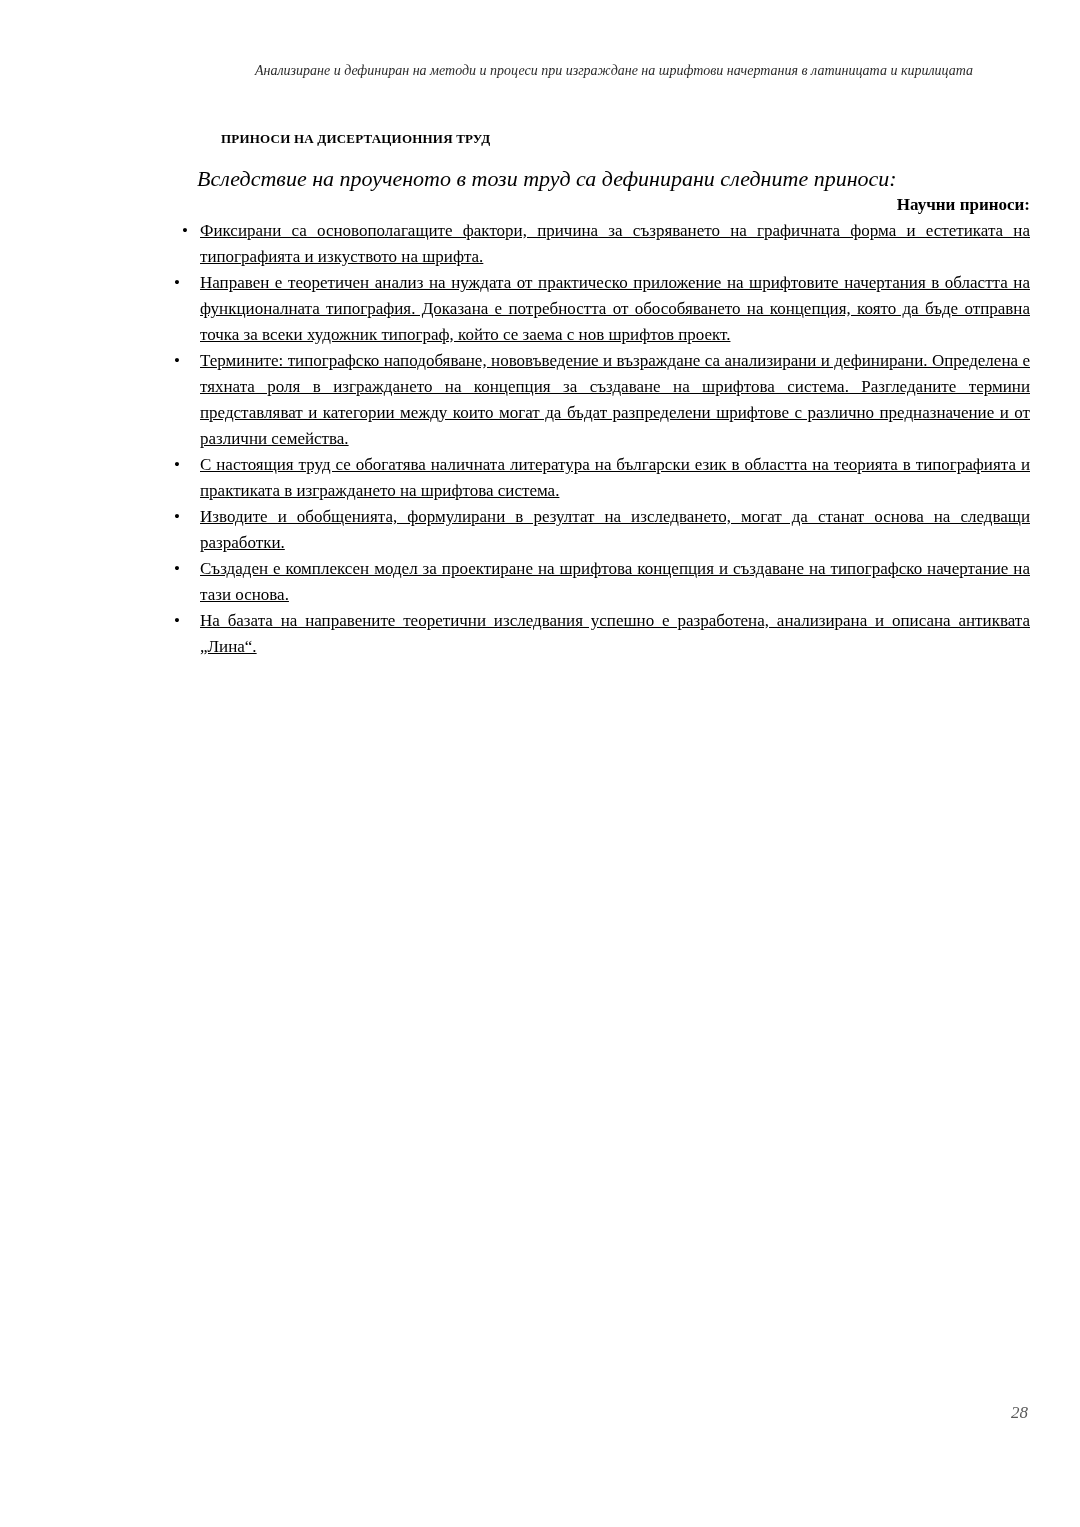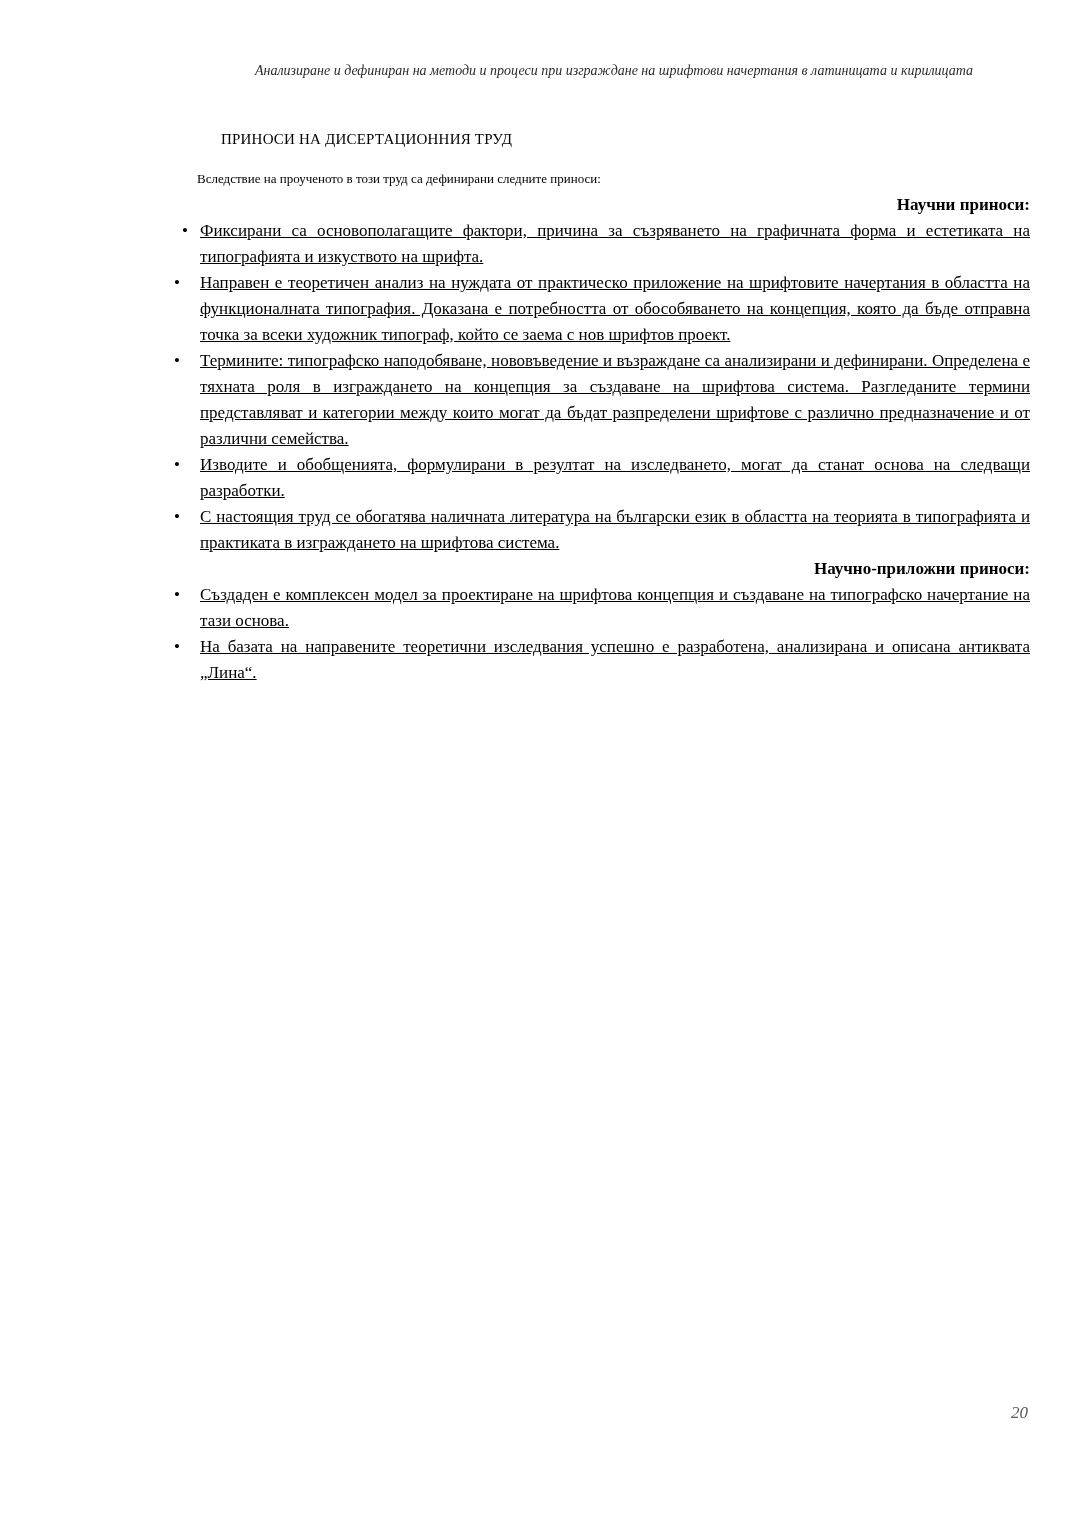--- a/index.html
+++ b/index.html
@@ -22,30 +22,31 @@
   .running-header {
     text-align: center;
     font-style: italic;
     font-size: 14px;
     line-height: 18px;
     color: #2b2b2b;
     padding-left: 30px;
   }
   .doc-title {
     margin: 48px 0 0 53px;
-    font-size: 15px;
-    font-weight: normal;
+    font-size: 13px;
+    font-weight: bold;
     line-height: 22px;
     letter-spacing: 0.2px;
   }
   .intro {
     margin: 16px 0 0 0;
     text-indent: 29px;
-    font-size: 13px;
+    font-size: 22px;
     line-height: 26px;
+    font-style: italic;
   }
   .subhead {
     margin: 0 0 0 53px;
     font-size: 17px;
     line-height: 26px;
     text-align: right;
   }
   .subhead .subhead-text { font-weight: bold; }
   .bullet-list {
     list-style: none;
@@ -97,35 +98,32 @@
     <li class="bullet-item first-bullet">
       <span>Фиксирани са основополагащите фактори, причина за съзряването на графичната форма и естетиката на типографията и изкуството на шрифта.</span>
     </li>
     <li class="bullet-item">
       <span>Направен е теоретичен анализ на нуждата от практическо приложение на шрифтовите начертания в областта на функционалната типография. Доказана е потребността от обособяването на концепция, която да бъде отправна точка за всеки художник типограф, който се заема с нов шрифтов проект.</span>
     </li>
     <li class="bullet-item">
       <span>Термините: типографско наподобяване, нововъведение и възраждане са анализирани и дефинирани. Определена е тяхната роля в изграждането на концепция за създаване на шрифтова система. Разгледаните термини представляват и категории между които  могат да бъдат разпределени шрифтове с различно предназначение и от различни семейства.</span>
     </li>
     <li class="bullet-item">
-      <span>Изводите и обобщенията, формулирани в резултат на изследването, могат да станат основа на следващи разработки.</span>
+      <span>С настоящия труд се обогатява наличната литература на български език в областта на теорията в типографията и практиката в изграждането на шрифтова система.</span>
     </li>
     <li class="bullet-item">
-      <span>С настоящия труд се обогатява наличната литература на български език в областта на теорията в типографията и практиката в изграждането на шрифтова система.</span>
+      <span>Изводите и обобщенията, формулирани в резултат на изследването, могат да станат основа на следващи разработки.</span>
     </li>
   </ul>
 
-  <h2 class="subhead">
-    <span class="subhead-text">Научно-приложни приноси</span><span>:</span>
-  </h2>
 
   <ul class="bullet-list">
     <li class="bullet-item">
       <span>Създаден е комплексен модел за проектиране на шрифтова концепция и създаване на типографско начертание на тази основа.</span>
     </li>
     <li class="bullet-item">
       <span>На базата на направените теоретични изследвания успешно е разработена, анализирана и описана антиквата „Лина“.</span>
     </li>
   </ul>
 
-  <div class="page-number">20</div>
+  <div class="page-number">28</div>
 
 </div>
 
 </body></html>

